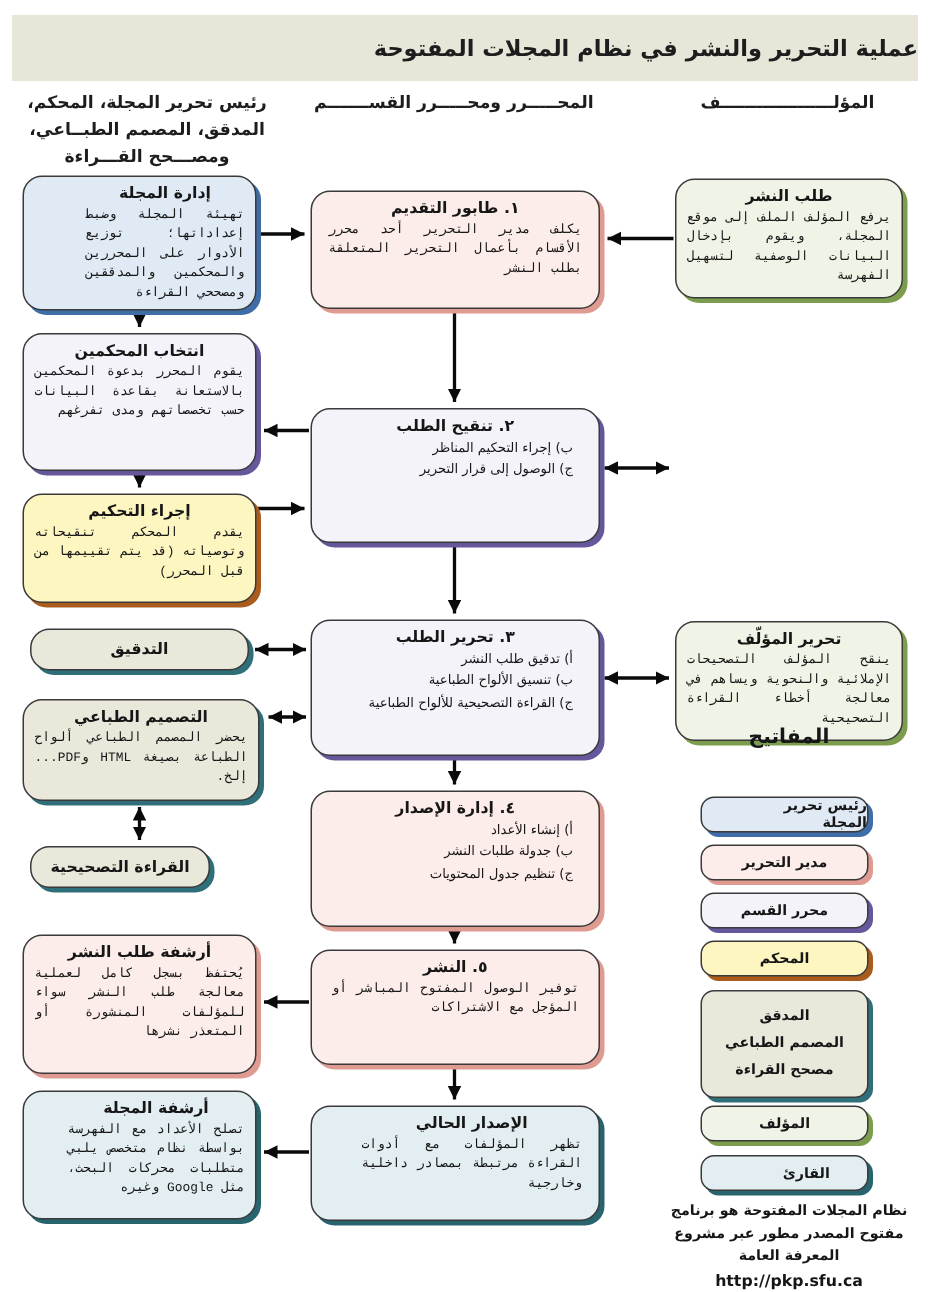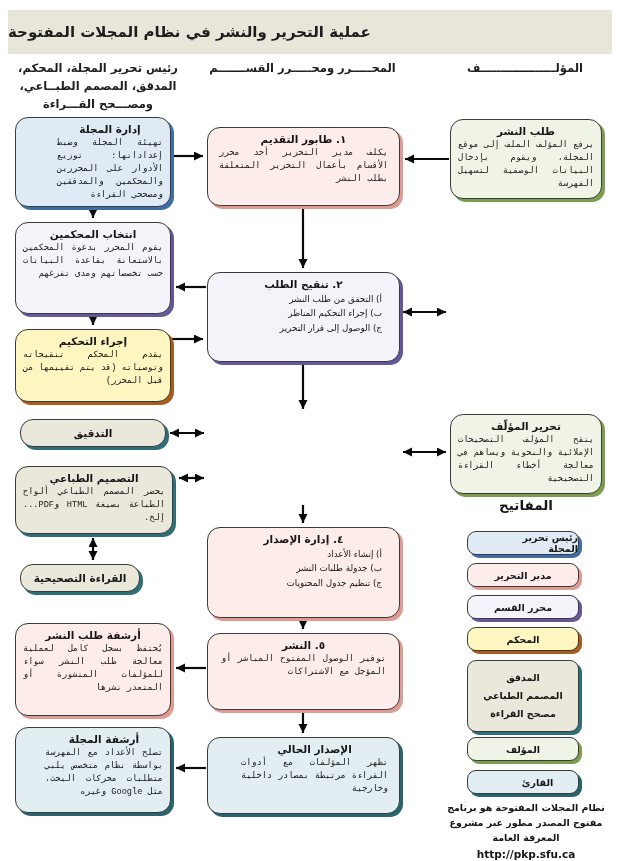--- a/index.html
+++ b/index.html
@@ -3,21 +3,21 @@
 <meta charset="utf-8">
 <style>
   html,body{margin:0;padding:0;background:#ffffff;}
   #canvas{
     position:relative;width:620px;height:861px;background:#ffffff;
     font-family:"DejaVu Sans",sans-serif;overflow:hidden;direction:rtl;
   }
   
   .band{
     position:absolute;left:8px;top:10px;width:604px;height:44px;
-    background:#e8e5d9;display:flex;align-items:center;justify-content:flex-end;
+    background:#e8e5d9;display:flex;align-items:center;justify-content:flex-start;
   }
   .band .t{font-size:15px;font-weight:bold;color:#1d1d1d;}
   .colhead{
     position:absolute;top:60px;font-size:11.5px;font-weight:bold;color:#1d1d1d;
     text-align:center;line-height:1.55;
   }
   
   .box{
     position:absolute;box-sizing:border-box;border:1px solid #3a3a3a;border-radius:13px;
     padding:4px 7px 3px;color:#161616;
@@ -30,21 +30,21 @@
   
   .c-blue  {background:#dfeaf5;box-shadow:3px 3px 0 #3e6da8;padding-left:41px;}
   .c-pink  {background:#fcedea;box-shadow:3px 3px 0 #df9a92;}
   .c-lav   {background:#f5f3fa;box-shadow:3px 3px 0 #66569b;}
   .c-yellow{background:#fdf6c1;box-shadow:3px 3px 0 #aa5c1d;}
   .c-beige {background:#eae7db;box-shadow:3px 3px 0 #2f6f79;}
   .c-green {background:#f0f4e6;box-shadow:3px 3px 0 #7d9d4e;}
   .c-cyan  {background:#e3eef2;box-shadow:3px 3px 0 #28646e;padding-left:29px;}
   
   .legend-title{
-    position:absolute;left:450px;top:497px;width:152px;text-align:center;
+    position:absolute;left:450px;top:483px;width:152px;text-align:center;
     font-size:13.5px;font-weight:bold;color:#161616;
   }
   .key{
     position:absolute;left:467px;width:112px;height:24px;box-sizing:border-box;
     border:1px solid #3a3a3a;border-radius:9px;display:flex;align-items:center;
     justify-content:center;font-size:9.5px;font-weight:bold;color:#161616;
   }
   .key-multi{height:72px;flex-direction:column;line-height:1.9;}
   
   .footer{
@@ -106,23 +106,30 @@
     <div class="box-body">ينقح المؤلف التصحيحات الإملائية والنحوية ويساهم في معالجة أخطاء القراءة التصحيحية</div>
   </div>
 
   <div class="box c-pink" style="left:207px;top:127px;width:193px;height:79px">
     <div class="box-title">١. طابور التقديم</div>
     <div class="box-body" style="padding:0 4px;">يكلف مدير التحرير أحد محرر الأقسام بأعمال التحرير المتعلقة بطلب النشر</div>
   </div>
   <div class="box c-lav" style="left:207px;top:272px;width:193px;height:90px">
     <div class="box-title">٢. تنقيح الطلب</div>
     <div class="box-list">
-      <div>أ)  التحقق من طلب النشر</div>
       <div>ب) إجراء التحكيم المناظر</div>
       <div>ج) الوصول إلى قرار التحرير</div>
+    </div>
+  </div>
+  <div class="box c-lav" style="left:207px;top:413px;width:193px;height:91px">
+    <div class="box-title">٣. تحرير الطلب</div>
+    <div class="box-list">
+      <div>أ)  تدقيق طلب النشر</div>
+      <div>ب) تنسيق الألواح الطباعية</div>
+      <div>ج) القراءة التصحيحية للألواح الطباعية</div>
     </div>
   </div>
   <div class="box c-pink" style="left:207px;top:527px;width:193px;height:91px">
     <div class="box-title">٤. إدارة الإصدار</div>
     <div class="box-list">
       <div>أ)  إنشاء الأعداد</div>
       <div>ب) جدولة طلبات النشر</div>
       <div>ج) تنظيم جدول المحتويات</div>
     </div>
   </div>

